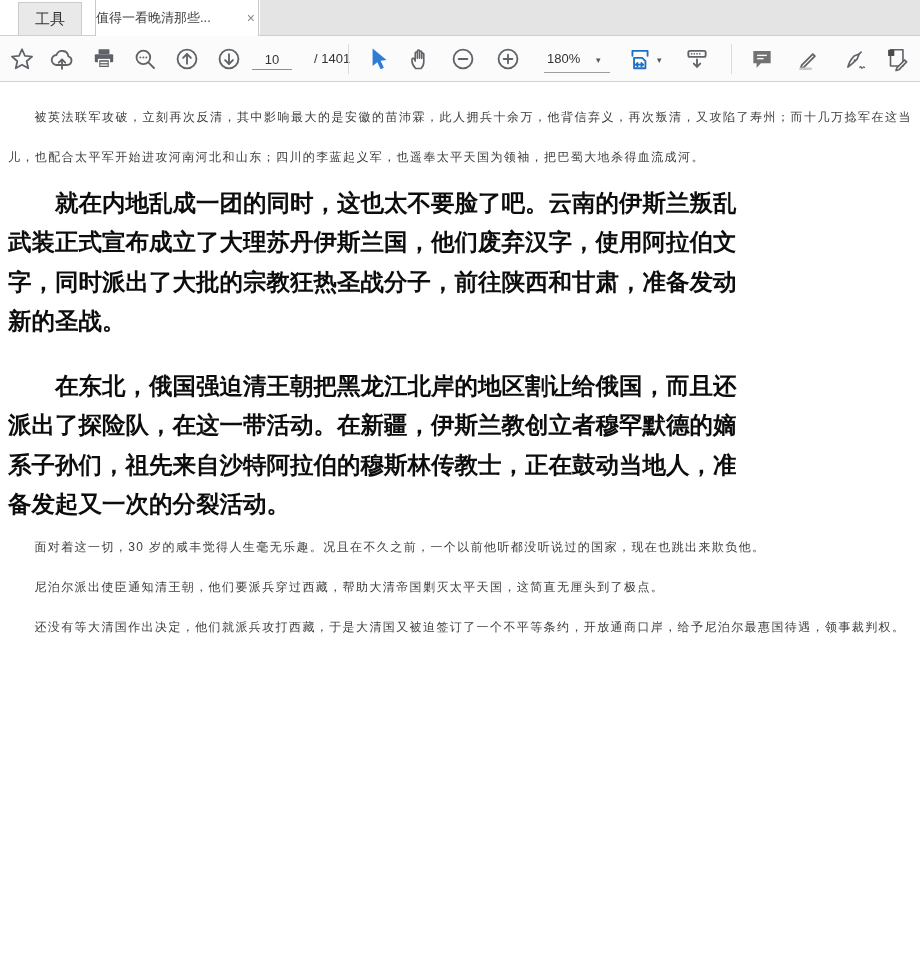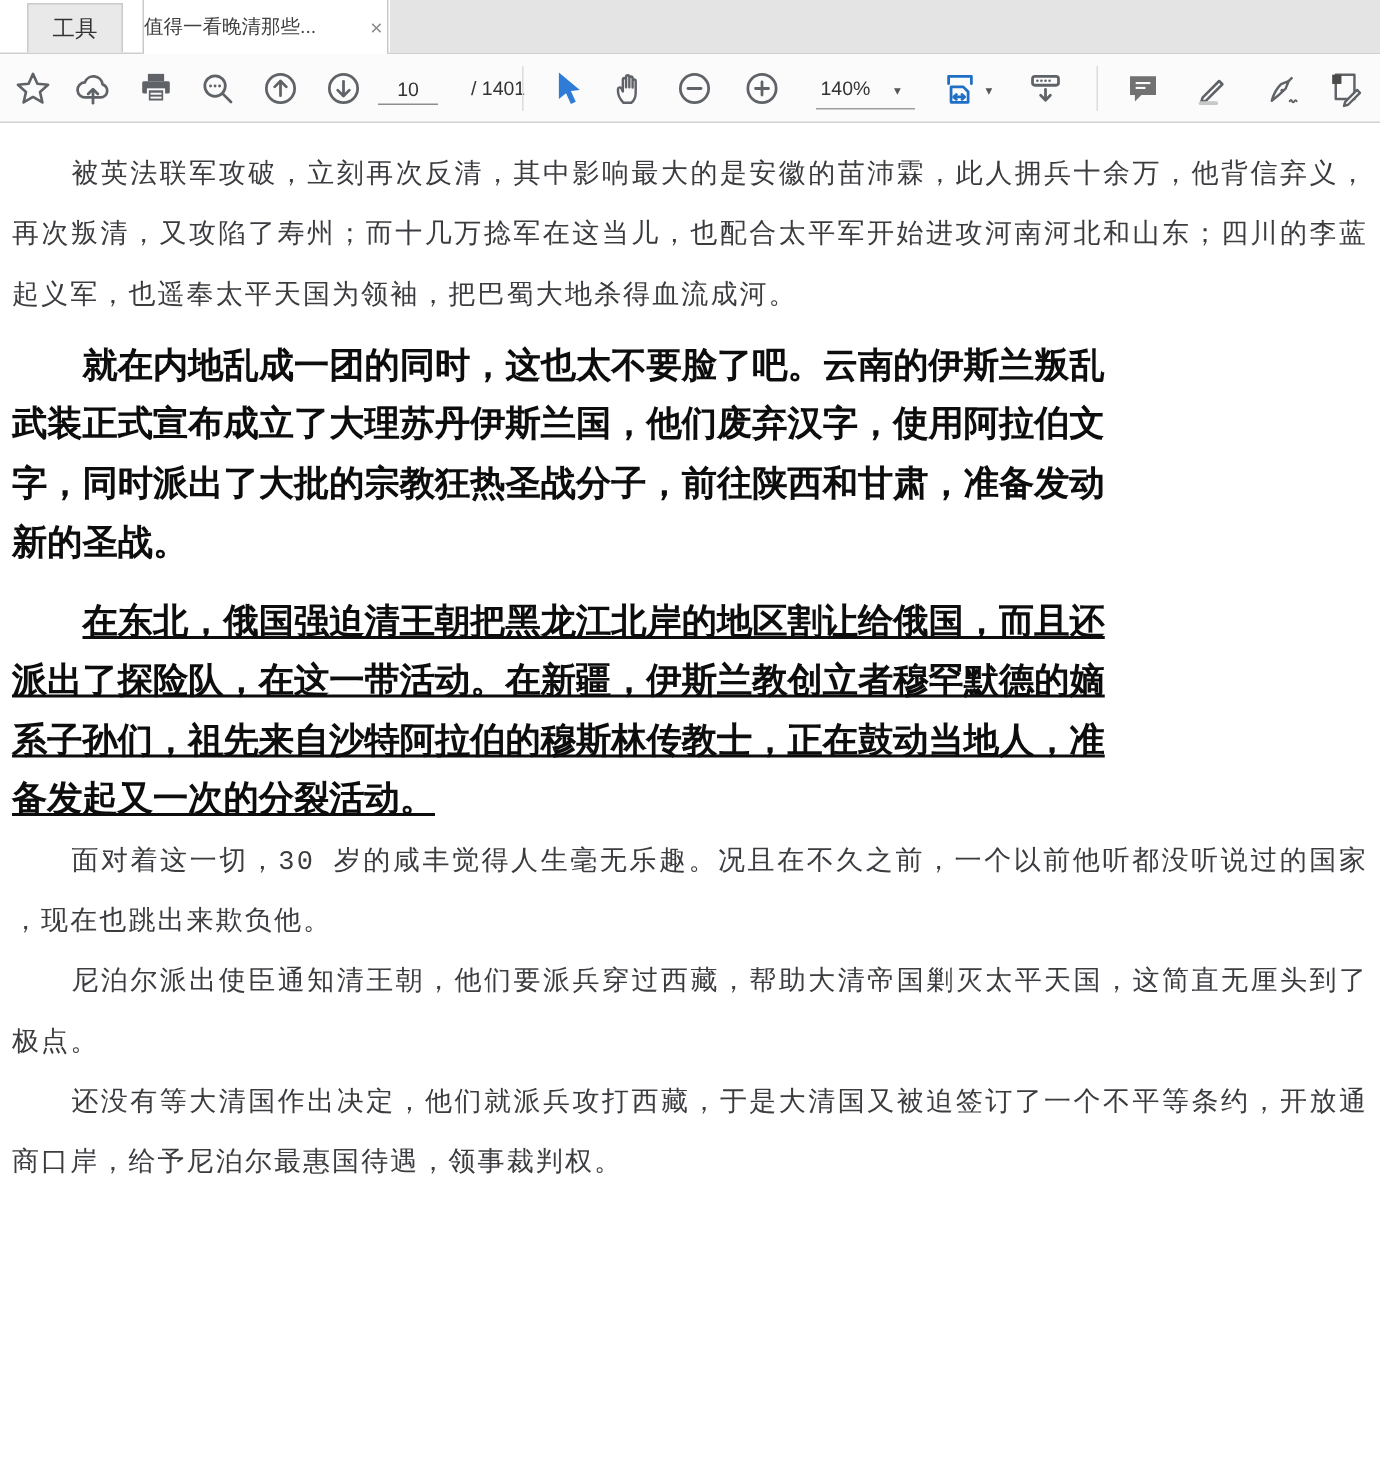--- a/index.html
+++ b/index.html
@@ -36,30 +36,30 @@
   .zoom-label { position:absolute; left:547px; top:0; height:46px; line-height:46px;
                 font-size:13px; color:#333; }
   .caret { position:absolute; font-size:9px; color:#555; top:19px; }
   .zoom-underline { position:absolute; left:544px; top:36px; width:66px; height:1px; background:#9d9d9d; }
   svg.ic { display:block; }
 
   
   .page { position:absolute; top:83px; left:0; width:920px; height:895px;
           background:#fff; padding:14px 8px 0 8px; overflow:hidden; }
   .para { color:#3c3c40; }
-  .para.serif { font-family:Liberation Mono, monospace;
-                font-size:18px; line-height:40.3px; letter-spacing:1.4px;
+  .para.serif { font-family:Liberation Sans, sans-serif;
+                font-size:12px; line-height:40.3px; letter-spacing:1.4px;
                 text-align:justify; text-justify:inter-character;
                 text-indent:2.2em; word-break:break-all; line-break:anywhere; }
   .para.boldsans { font-family:"Liberation Sans","DejaVu Sans",sans-serif;
                    font-weight:700; color:#0d0d0d;
                    font-size:23.5px; line-height:39.5px; width:733px;
                    text-indent:2em; word-break:break-all; line-break:anywhere;
                    margin:6px 0 2px 0; }
-  .para.boldsans.second { margin-top:13px;text-decoration:underline; }
+  .para.boldsans.second { margin-top:25px; }
 </style>
 </head>
 <body>
 
 <div class="stage">
 
   <div class="tabbar">
     <div class="tabbar-line"></div>
     <div class="tab-tools">工具</div>
     <div class="tab-doc">
@@ -165,21 +165,21 @@
 
     <div class="tb-btn" style="left:495px">
       <span>
         <svg class="ic" width="26" height="26" viewBox="0 0 24 24" fill="none" stroke="#5f6368" stroke-width="1.7" stroke-linecap="round">
           <circle cx="12" cy="12" r="8.7"></circle>
             <path d="M8 12h8M12 8v8"></path>
         </svg>
       </span>
     </div>
 
-    <span class="zoom-label">140%</span>
+    <span class="zoom-label">180%</span>
     <span class="caret" style="left:596px">▾</span>
     <div class="zoom-underline"></div>
 
     <div class="tb-btn" style="left:627px">
       <span>
         <svg class="ic" width="26" height="26" viewBox="0 0 24 24" fill="none" stroke="#1f6fc5" stroke-width="1.7" stroke-linecap="round" stroke-linejoin="round">
           <path d="M5 9V4.5h14V9"></path>
           <path d="M6.5 11h7.5l3 3v6.5h-10.5z"></path>
           <path d="M8.3 17.2h6.4"></path>
             <path d="m9.8 15.7-1.6 1.5 1.6 1.5"></path>

